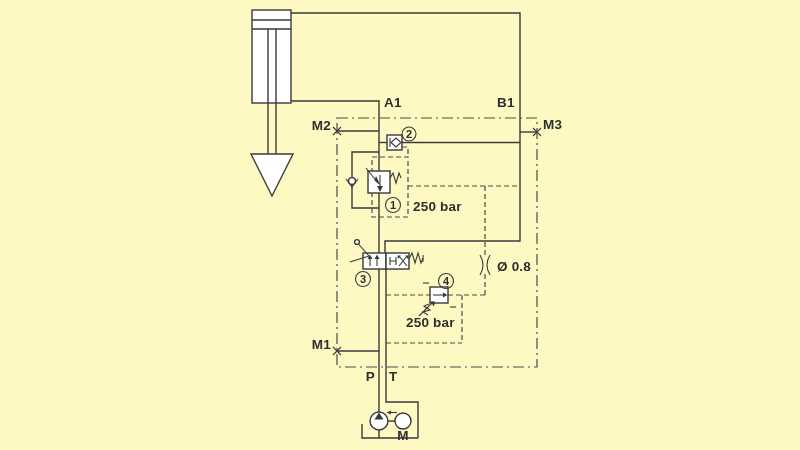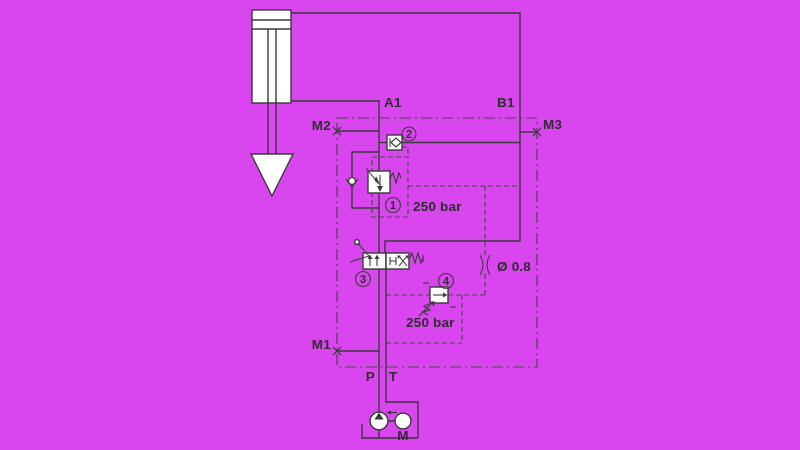--- a/index.html
+++ b/index.html
@@ -1,16 +1,16 @@
 <!DOCTYPE html>
 <html><head>
 <meta charset="utf-8">
 <style>
   html,body{margin:0;padding:0;background:#ffffff;}
-  .canvas{position:relative;width:800px;height:450px;background:#d946ef;overflow:hidden;
+  .canvas{position:relative;width:800px;height:450px;background:#fef9c3;overflow:hidden;
           font-family:"Liberation Sans",sans-serif;}
   svg{display:block;}
   svg text{font-family:"Liberation Sans",sans-serif;fill:#2e2e2e;}
   .lbl{font-size:13.5px;font-weight:600;letter-spacing:.2px;}
   .num{font-size:11px;font-weight:600;text-anchor:middle;}
   .mid{text-anchor:middle;}
   .enda{text-anchor:end;}
   .ln{stroke:#3a3a3a;stroke-width:1.4;fill:none;}
   .thin{stroke:#3a3a3a;stroke-width:1.1;fill:none;}
   .boxf{stroke:#3a3a3a;stroke-width:1.4;fill:#ffffff;}

